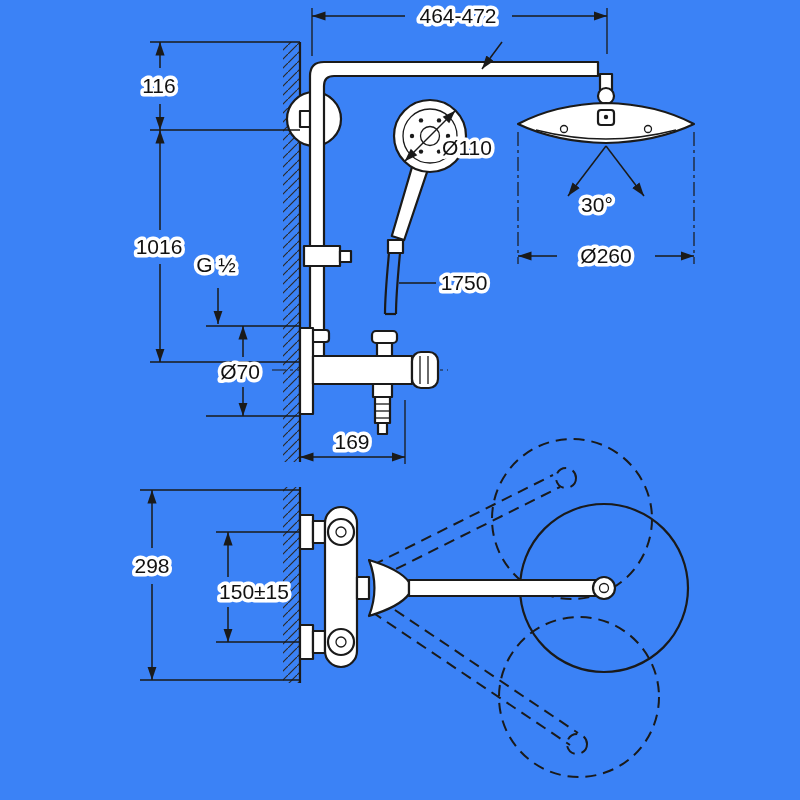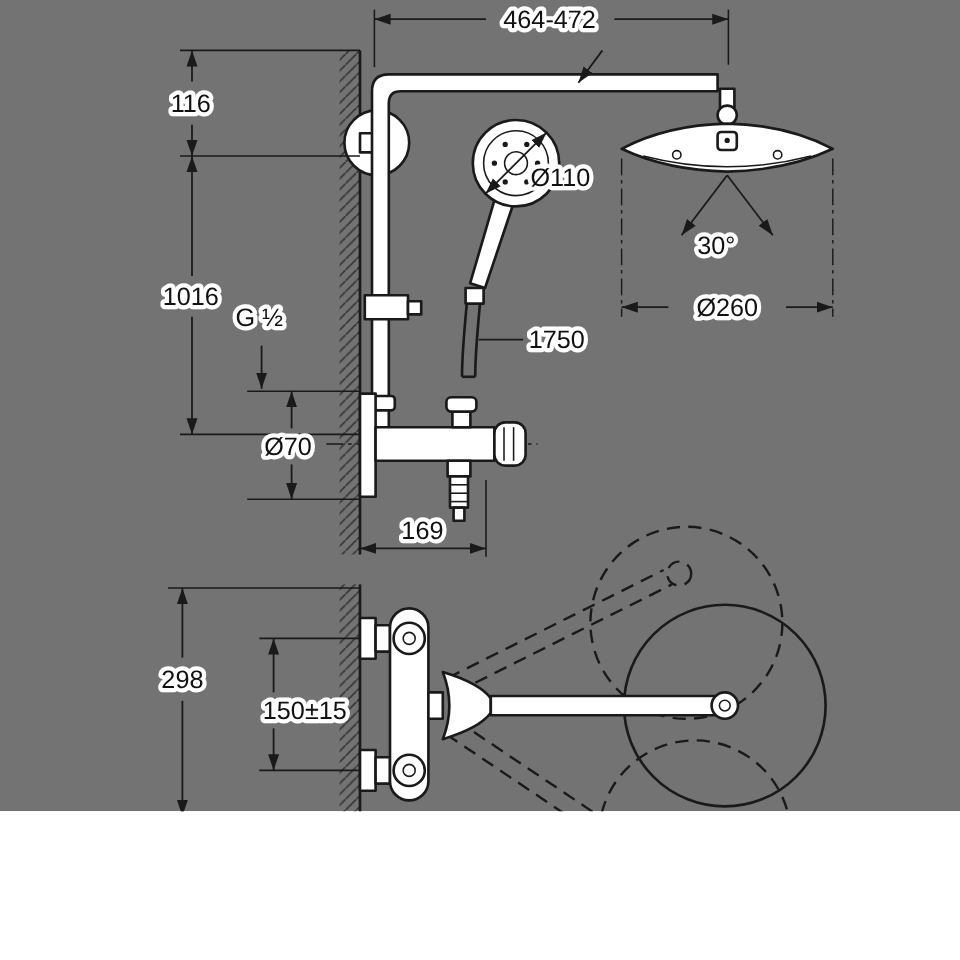--- a/index.html
+++ b/index.html
@@ -1,16 +1,16 @@
 <!DOCTYPE html>
 <html><head>
 <meta charset="utf-8">
 <style>
   html,body{margin:0;padding:0;background:#fff;}
-  .stage{width:800px;height:676px;position:relative;background:#737373;}
+  .stage{width:800px;height:800px;position:relative;background:#3b82f6;}
   svg{display:block;}
   .outline{fill:#fff;stroke:#1a1a1a;stroke-width:2.2;stroke-linejoin:round;}
   .line{fill:none;stroke:#1a1a1a;stroke-width:2.2;stroke-linecap:butt;}
   .thin{fill:none;stroke:#1a1a1a;stroke-width:1.3;}
   .dim{fill:none;stroke:#1a1a1a;stroke-width:1.5;}
   .cl{fill:none;stroke:#1a1a1a;stroke-width:1.2;stroke-dasharray:14 4 3 4;}
   .dash{fill:none;stroke:#1a1a1a;stroke-width:2;stroke-dasharray:11 7;}
   .dot{fill:#1a1a1a;stroke:none;}
   text.t{font-family:"Liberation Sans","DejaVu Sans",sans-serif;font-size:21px;fill:#111;
          text-anchor:middle;paint-order:stroke;stroke:#fff;stroke-width:7px;stroke-linejoin:round;}

